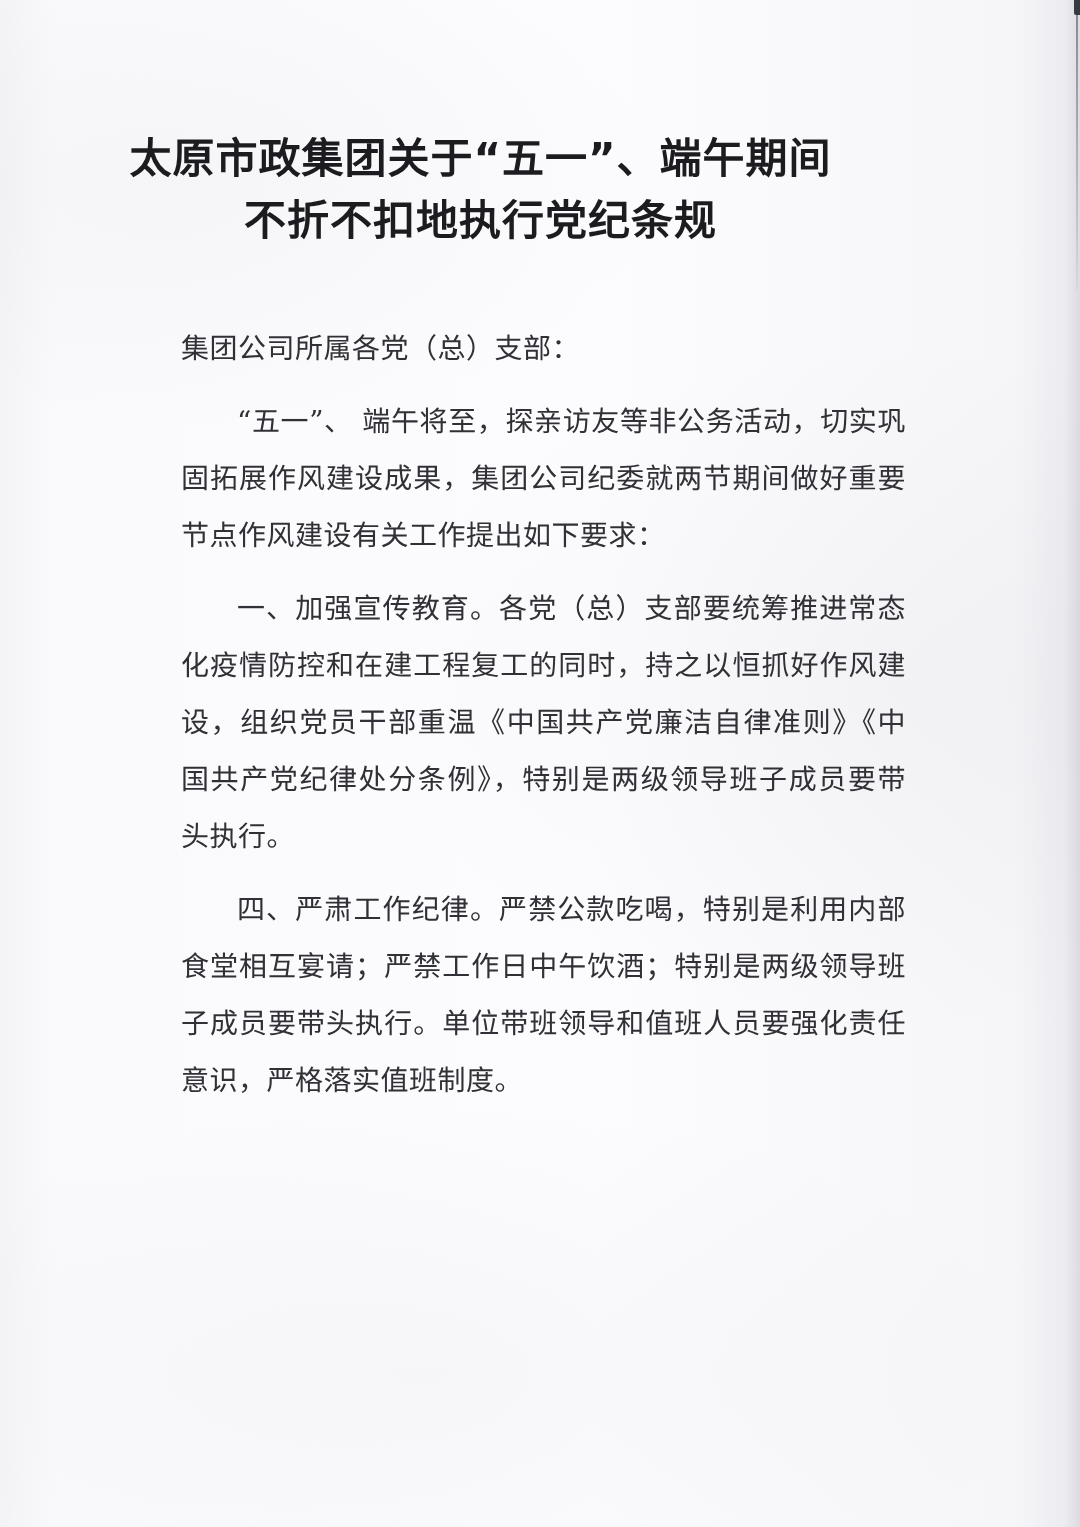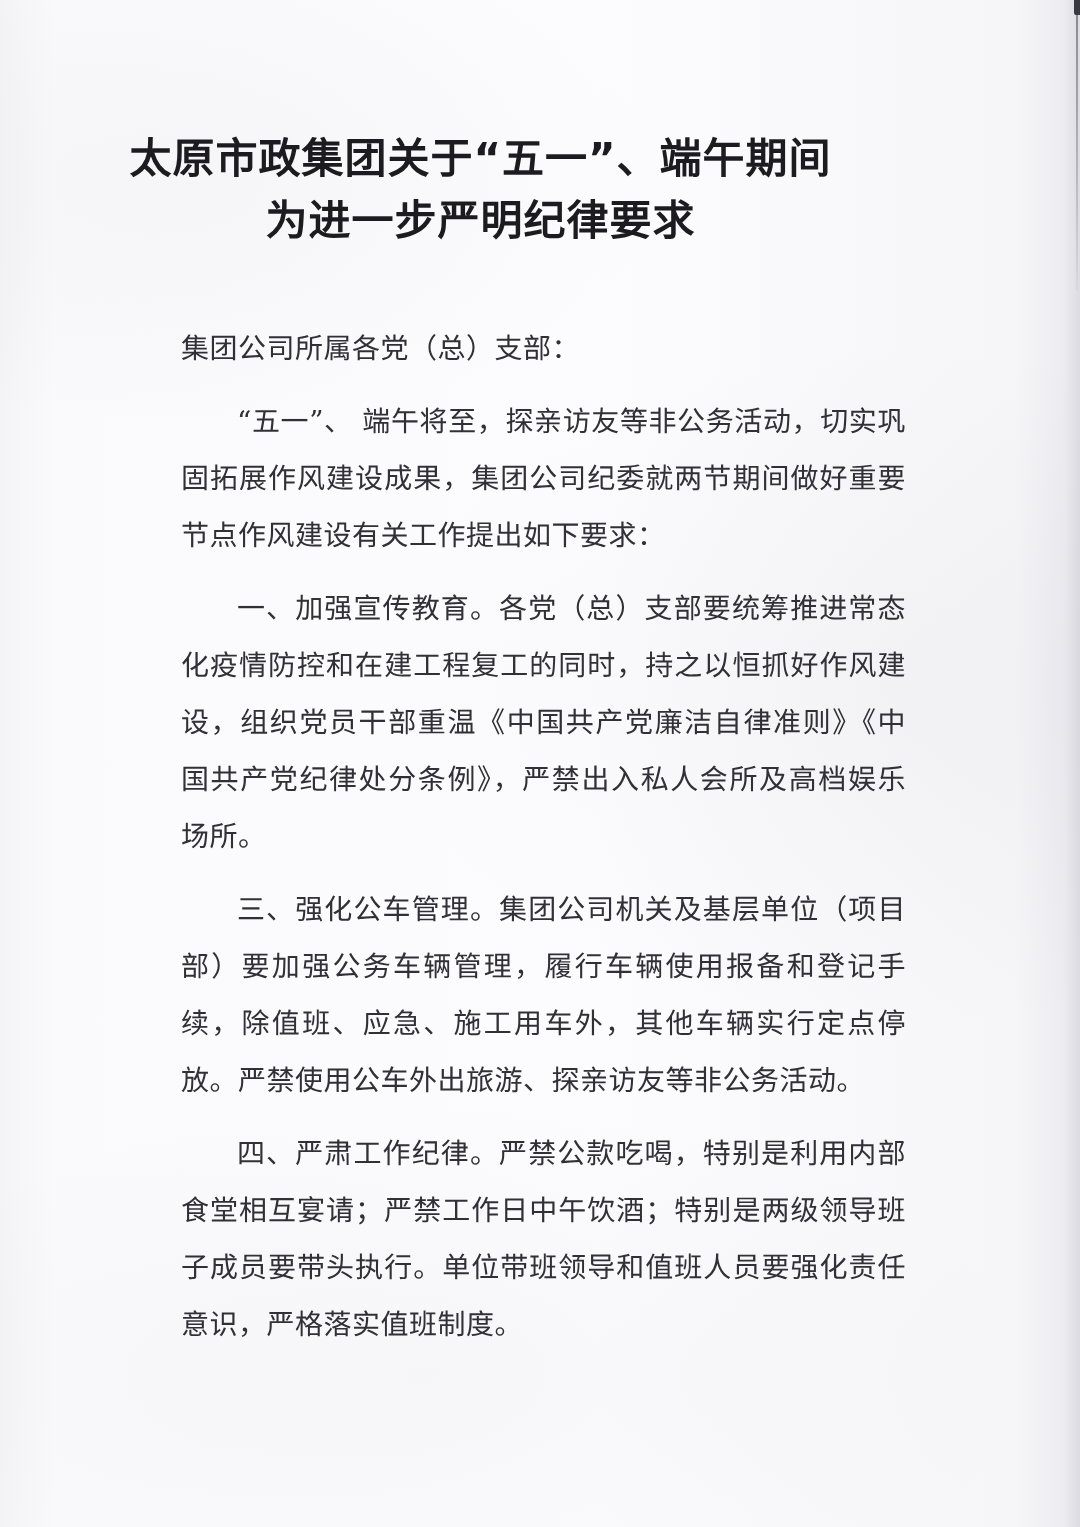--- a/index.html
+++ b/index.html
@@ -83,24 +83,23 @@
 <body>
 
 <div class="page">
 
   <div class="edge-shade-right"></div>
   <div class="edge-line"></div>
   <div class="corner-mark"></div>
 
   <div class="title-block">
     <div>太原市政集团关于“五一”、端午期间</div>
-    <div>为进一步严明纪律要求</div>
+    <div>不折不扣地执行党纪条规</div>
   </div>
 
   <div class="body-block">
     <p class="salutation">集团公司所属各党（总）支部：</p>
     <p>“五一”、 端午将至，探亲访友等非公务活动，切实巩固拓展作风建设成果，集团公司纪委就两节期间做好重要节点作风建设有关工作提出如下要求：</p>
-    <p>一、加强宣传教育。各党（总）支部要统筹推进常态化疫情防控和在建工程复工的同时，持之以恒抓好作风建设，组织党员干部重温《中国共产党廉洁自律准则》《中国共产党纪律处分条例》，严禁出入私人会所及高档娱乐场所。</p>
-    <p>三、强化公车管理。集团公司机关及基层单位（项目部）要加强公务车辆管理，履行车辆使用报备和登记手续，除值班、应急、施工用车外，其他车辆实行定点停放。严禁使用公车外出旅游、探亲访友等非公务活动。</p>
+    <p>一、加强宣传教育。各党（总）支部要统筹推进常态化疫情防控和在建工程复工的同时，持之以恒抓好作风建设，组织党员干部重温《中国共产党廉洁自律准则》《中国共产党纪律处分条例》，特别是两级领导班子成员要带头执行。</p>
     <p>四、严肃工作纪律。严禁公款吃喝，特别是利用内部食堂相互宴请；严禁工作日中午饮酒；特别是两级领导班子成员要带头执行。单位带班领导和值班人员要强化责任意识，严格落实值班制度。</p>
   </div>
 
 </div>
 
 </body></html>

